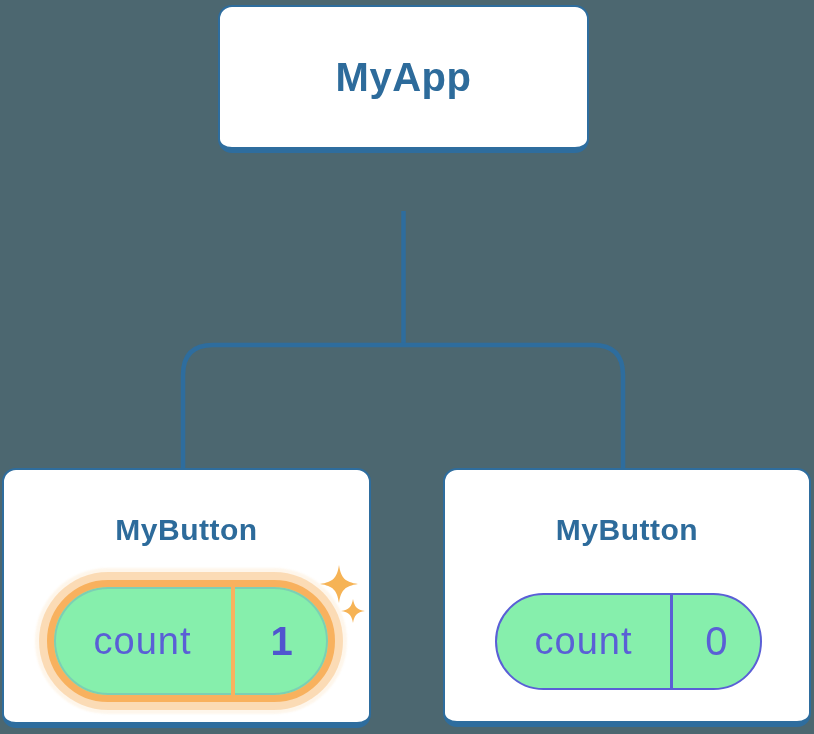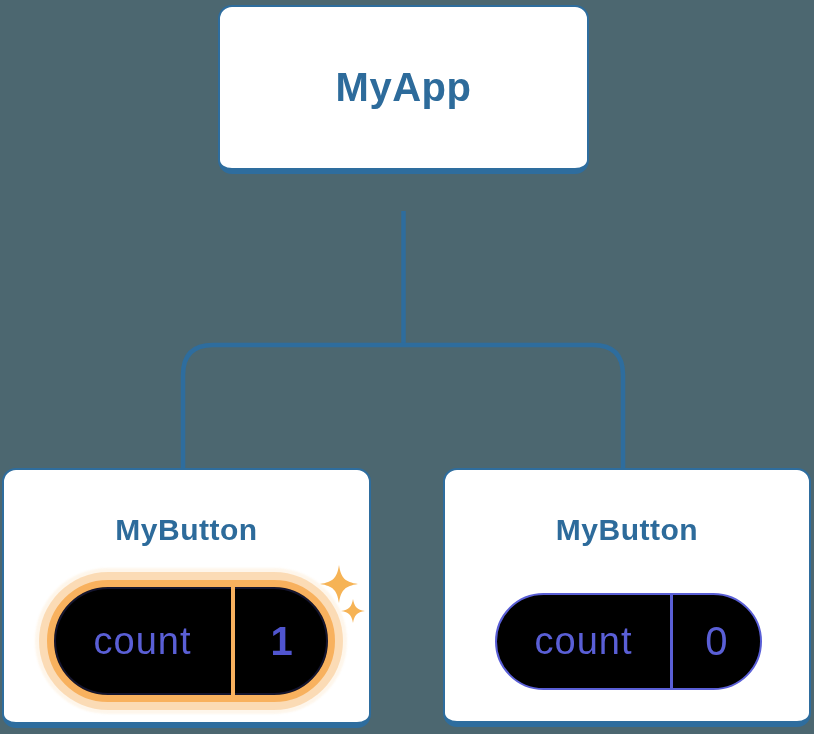--- a/index.html
+++ b/index.html
@@ -27,21 +27,21 @@
   .card {
     position: absolute;
     background: var(--color-card-background, #ffffff);
     border: 2px solid var(--color-card-border, #2e6d9e);
     border-bottom-width: 6px;
     border-radius: 14px;
     box-sizing: border-box;
   }
   .card-root {
     left: 218px; top: 5px;
-    width: 371px; height: 169px;
+    width: 371px; height: 148px;
     display: flex;
     align-items: center;
     justify-content: center;
   }
   .card-child-left {
     left: 2px; top: 468px;
     width: 369px; height: 260px;
   }
   .card-child-right {
     left: 443px; top: 468px;
@@ -56,21 +56,21 @@
     white-space: nowrap;
   }
   .card-root .card-title { font-size: 40px; }
   .child-title {
     position: absolute;
     left: 0; right: 0;
     top: 43px;
   }
   .pill {
     position: absolute;
-    background: #000000;
+    background: #86efac;
     border-radius: 999px;
     box-sizing: border-box;
     display: flex;
     align-items: stretch;
     overflow: hidden;
   }
   .pill-highlighted {
     left: 43px; top: 110px;
     width: 288px; height: 122px;
     border: 7px solid var(--color-highlight-ring, #f8b15e);

